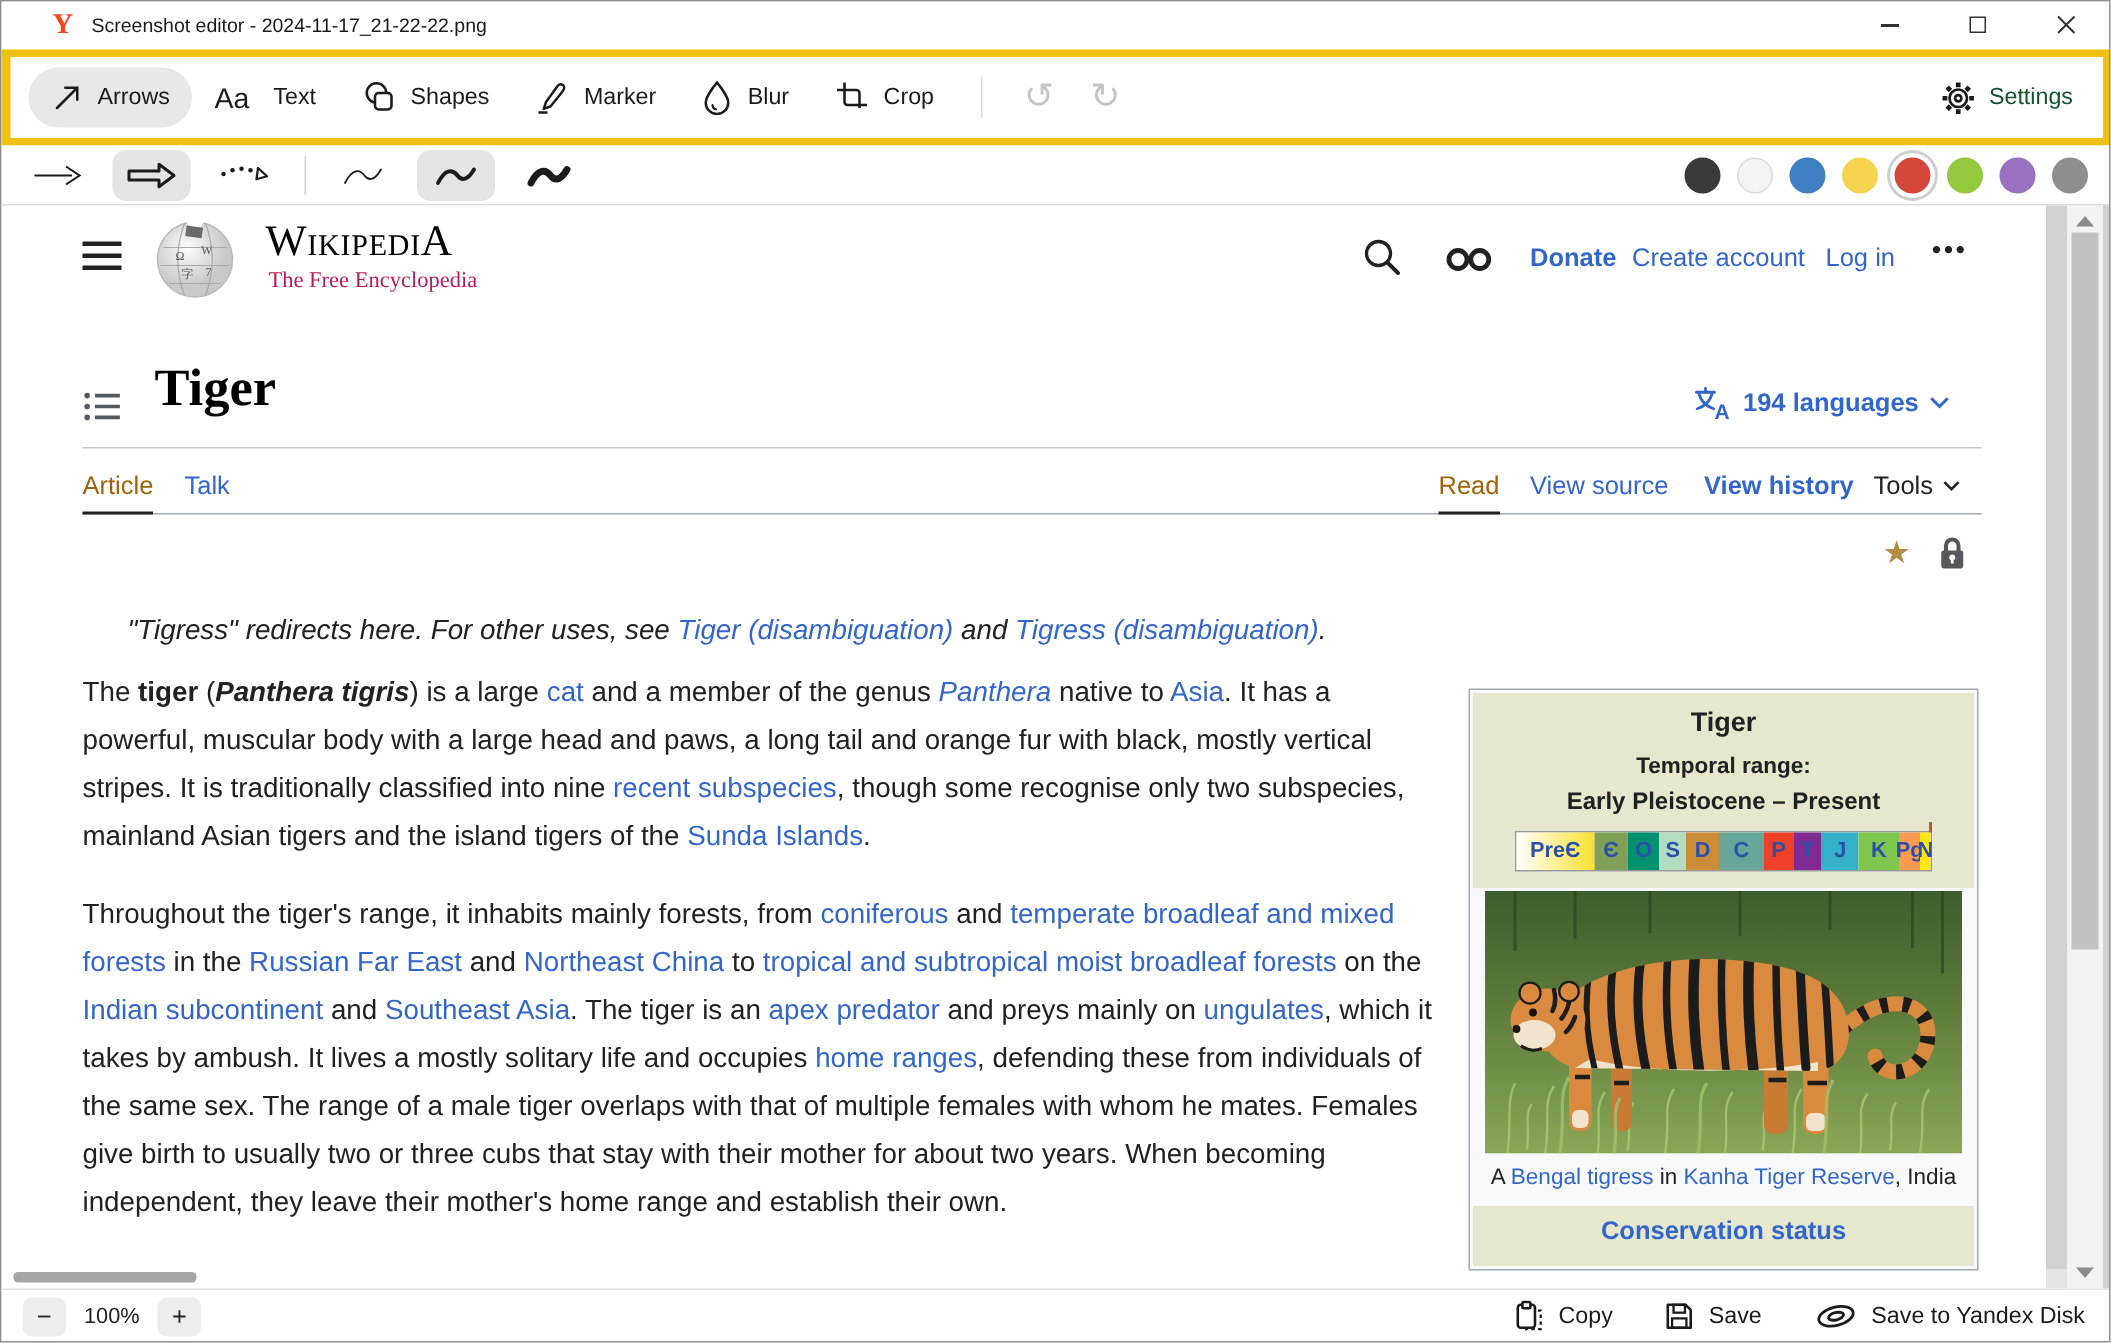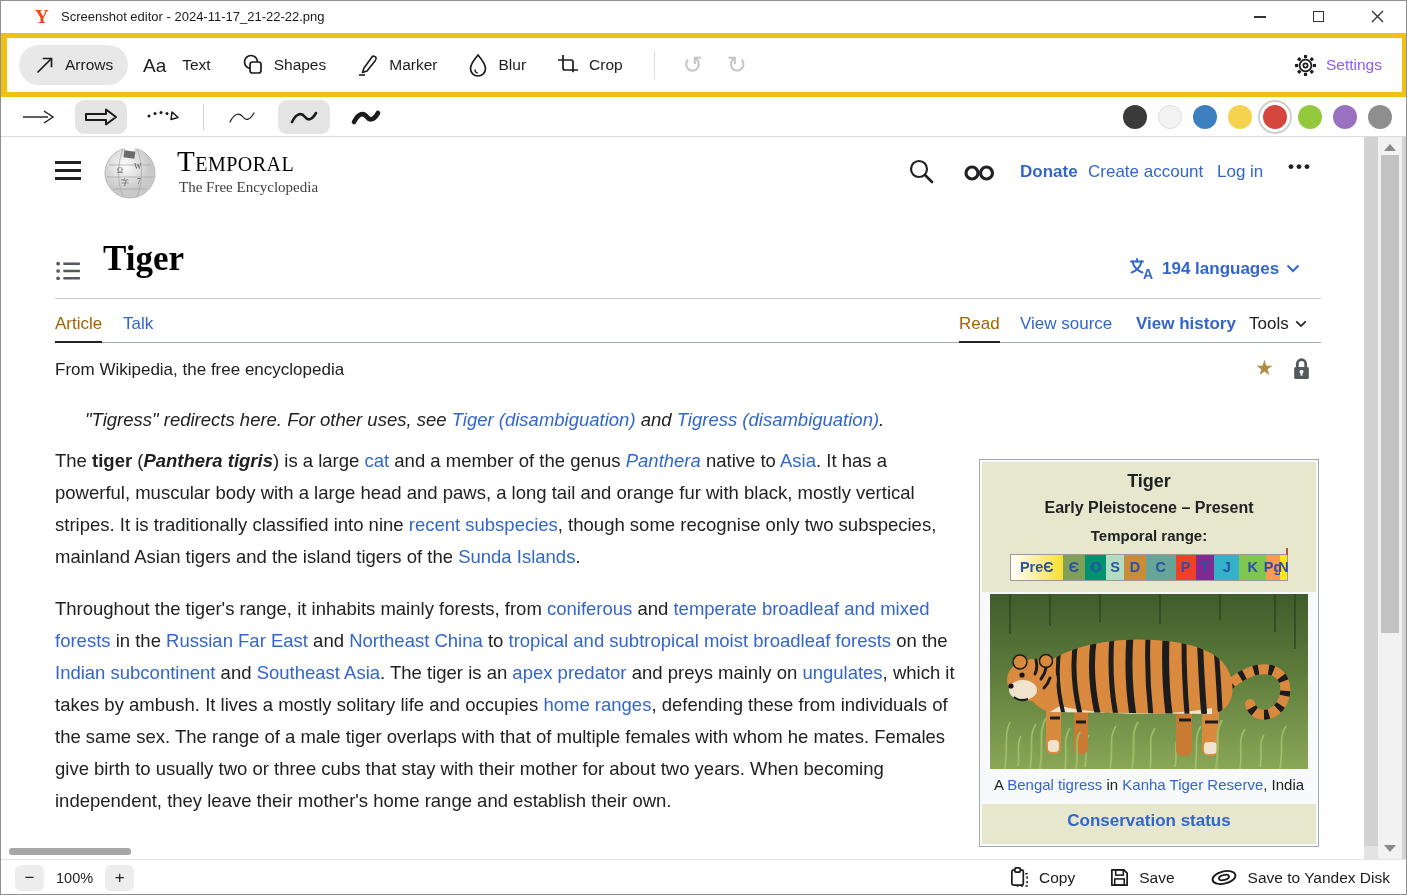--- a/index.html
+++ b/index.html
@@ -19,21 +19,21 @@
   .min-glyph { width:12px; height:2px; background:#333; }
   .max-glyph { width:11px; height:11px; border:1.4px solid #333; }
   
   #toolbar-frame { position:absolute; left:0; top:32px; width:1407px; height:64px; background:#f0c115; padding:5px 6px; }
   #toolbar { width:100%; height:100%; background:#fff; display:flex; align-items:center; padding:0 12px; }
   .tool-btn { display:flex; align-items:center; gap:9px; padding:9px 15px; border-radius:20px; cursor:pointer; font-size:15.5px; color:#1b1b1b;justify-content:flex-end; }
   .tool-btn.active { background:#e8e8e8; }
   .tb-divider { width:1px; height:28px; background:#ddd; margin:0 16px; }
   .undo-redo { font-size:24px; color:#c5c5c5; margin:0 12px; cursor:default; line-height:24px; }
   #toolbar .spacer { flex:1; }
-  #settings-btn { display:flex; align-items:center; gap:9px; font-size:15.5px; color:#8b5cf6; margin-right:8px; cursor:pointer; }
+  #settings-btn { display:flex; align-items:center; gap:9px; font-size:15.5px; color:#14532d; margin-right:8px; cursor:pointer; }
   
   #subtoolbar { position:absolute; left:0; top:96px; width:1407px; height:40px; background:#fff; border-bottom:1px solid #dcdcdc; display:flex; align-items:center; padding-left:12px; }
   .style-btn { width:52px; height:34px; border-radius:9px; display:flex; align-items:center; justify-content:center; margin-right:10px; cursor:pointer; }
   .style-btn.active { background:#e4e4e4; }
   .sub-divider { width:1px; height:26px; background:#d4d4d4; margin:0 12px 0 4px; }
   #palette { margin-left:auto; margin-right:16px; display:flex; align-items:center; gap:11px; }
   .swatch { width:24px; height:24px; border-radius:50%; cursor:pointer; }
   .swatch.white { border:1px solid #dcdcdc; }
   .swatch.selected { box-shadow:0 0 0 3px #fff, 0 0 0 5px #cfcfcf; }
   
@@ -45,21 +45,21 @@
   .arr-up { position:absolute; left:6px; top:7px; width:0; height:0; border-left:6px solid transparent; border-right:6px solid transparent; border-bottom:7px solid #8a8a8a; }
   .arr-down { position:absolute; left:6px; bottom:7px; width:0; height:0; border-left:6px solid transparent; border-right:6px solid transparent; border-top:7px solid #8a8a8a; }
   #hthumb { position:absolute; left:8px; top:711px; width:122px; height:7px; background:#a6a6a6; border-radius:3px; }
   #scroll-corner { position:absolute; left:1363px; top:709px; width:38px; height:13px; background:#e3e3e3; }
   
   .wlink, .nav-link { color:#3366cc; cursor:pointer; }
   #hamburger { position:absolute; left:54px; top:24px; width:26px; height:19px; cursor:pointer; }
   #hamburger div { width:26px; height:2.6px; background:#202122; margin-bottom:5.5px; }
   #globe { position:absolute; left:100px; top:6px; }
   #wordmark { position:absolute; left:176px; top:10px; font-family:"Liberation Serif",serif; font-variant:small-caps; font-size:29px; letter-spacing:0.5px; color:#000; line-height:28px; }
-  #tagline { position:absolute; left:178px; top:42px; font-family:"Liberation Serif",serif; font-size:15px; color:#404040; }
+  #tagline { position:absolute; left:178px; top:42px; font-family:"Liberation Serif",serif; font-size:15px; color:#be185d; }
   #search-icon { position:absolute; left:906px; top:20px; cursor:pointer; }
   #oo-icon { position:absolute; left:962px; top:27px; cursor:pointer; }
   .hdr-link { position:absolute; top:25px; font-size:17px; }
   #donate { left:1019px;font-weight:bold; } #create-account { left:1087px; } #login { left:1216px; }
   #dots-menu { position:absolute; left:1287px; top:20px; font-size:17px; font-weight:bold; letter-spacing:2px; color:#202122; cursor:pointer; }
   
   #contents-icon { position:absolute; left:54px; top:122px; cursor:pointer; }
   #page-title { position:absolute; left:102px; top:102px; font-family:"Liberation Serif",serif; font-size:35px; color:#000; }
   #title-rule { position:absolute; left:54px; top:161px; width:1266px; height:1px; background:#c8ccd1; }
   #lang-btn { position:absolute; left:1128px; top:120px; display:flex; align-items:center; gap:7px; cursor:pointer; }
@@ -276,21 +276,21 @@
       </g>
       <path d="M22 3 L29 14 L36 3 Z" fill="#fff"></path>
       <path d="M23 8 h11 v7 h-11 z" fill="#6a6a6a" transform="rotate(8 28 11)"></path>
       <g fill="#555" font-family="Liberation Serif" font-size="8">
         <text x="16" y="30">Ω</text>
           <text x="33" y="26">W</text>
           <text x="20" y="42">字</text>
           <text x="36" y="41">7</text>
       </g>
     </svg>
-    <div id="wordmark">Temporal</div>
+    <div id="wordmark">WikipediA</div>
     <div id="tagline">The Free Encyclopedia</div>
     <svg id="search-icon" width="28" height="28" viewBox="0 0 28 28">
         <circle cx="12" cy="12" r="8" stroke="#202122" stroke-width="2.2" fill="none"></circle>
         <path d="M18 18 L25 25" stroke="#202122" stroke-width="2.6" stroke-linecap="round"></path>
       </svg>
     <svg id="oo-icon" width="36" height="18" viewBox="0 0 36 18">
         <circle cx="9" cy="9" r="6" stroke="#202122" stroke-width="3.2" fill="none"></circle>
         <circle cx="23.5" cy="9" r="6" stroke="#202122" stroke-width="3.2" fill="none"></circle>
       </svg>
     <span class="hdr-link nav-link" id="donate">Donate</span>
@@ -335,38 +335,37 @@
       <span class="tab nav-link" id="tab-viewsource">View source</span>
       <span class="tab nav-link" id="tab-viewhistory">View history</span>
       <span class="tab" id="tab-tools">
         <span>Tools</span>
         <svg width="12" height="8" viewBox="0 0 14 9">
             <path d="M1.5 1.5 L7 7 L12.5 1.5" stroke="#202122" stroke-width="2" fill="none"></path>
           </svg>
       </span>
     </div>
 
-    <div id="from-line">From Wikipedia, the free encyclopedia</div>
     <span id="star-icon">★</span>
     <svg id="lock-icon" width="21" height="23" viewBox="0 0 20 22">
       <path d="M6 10 V6.5 a4 4 0 0 1 8 0 V10" stroke="#54595d" stroke-width="2.6" fill="none"></path>
       <rect x="3" y="9.5" width="14" height="11.5" rx="1.5" fill="#54595d"></rect>
       <circle cx="10" cy="14" r="1.9" fill="#f8f9fa"></circle>
         <rect x="9.1" y="14.5" width="1.8" height="3.4" fill="#f8f9fa"></rect>
     </svg>
 
     <div id="hatnote"><span>"Tigress" redirects here. For other uses, see </span><span class="wlink">Tiger (disambiguation)</span><span> and </span><span class="wlink">Tigress (disambiguation)</span><span>.</span></div>
     <p class="para" id="para1"><span>The </span><span class="bb">tiger</span><span> (</span><span class="bb ii">Panthera tigris</span><span>) is a large </span><span class="wlink">cat</span><span> and a member of the genus </span><span class="wlink ii">Panthera</span><span> native to </span><span class="wlink">Asia</span><span>. It has a powerful, muscular body with a large head and paws, a long tail and orange fur with black, mostly vertical stripes. It is traditionally classified into nine </span><span class="wlink">recent subspecies</span><span>, though some recognise only two subspecies, mainland Asian tigers and the island tigers of the </span><span class="wlink">Sunda Islands</span><span>.</span></p>
     <p class="para" id="para2"><span>Throughout the tiger's range, it inhabits mainly forests, from </span><span class="wlink">coniferous</span><span> and </span><span class="wlink">temperate broadleaf and mixed forests</span><span> in the </span><span class="wlink">Russian Far East</span><span> and </span><span class="wlink">Northeast China</span><span> to </span><span class="wlink">tropical and subtropical moist broadleaf forests</span><span> on the </span><span class="wlink">Indian subcontinent</span><span> and </span><span class="wlink">Southeast Asia</span><span>. The tiger is an </span><span class="wlink">apex predator</span><span> and preys mainly on </span><span class="wlink">ungulates</span><span>, which it takes by ambush. It lives a mostly solitary life and occupies </span><span class="wlink">home ranges</span><span>, defending these from individuals of the same sex. The range of a male tiger overlaps with that of multiple females with whom he mates. Females give birth to usually two or three cubs that stay with their mother for about two years. When becoming independent, they leave their mother's home range and establish their own.</span></p>
 
     <div id="infobox">
       <div class="khaki" id="ib-head">
         <div id="ib-name">Tiger</div>
+        <div id="ib-temporal-label">Temporal range:</div>
         <div id="ib-temporal-value">Early Pleistocene – Present</div>
-        <div id="ib-temporal-label">Temporal range:</div>
         <div id="timescale">
             <div id="ts-tick"></div>
             <div class="ts-seg" style="width: 52px; background: linear-gradient(90deg, rgb(255, 255, 255), rgb(249, 224, 45));">
               <span>PreЄ</span>
             </div>
             <div class="ts-seg" style="width: 23px; background: rgb(127, 160, 86);">
               <span>Є</span>
             </div>
             <div class="ts-seg" style="width: 21px; background: rgb(0, 146, 112);">
               <span>O</span>

